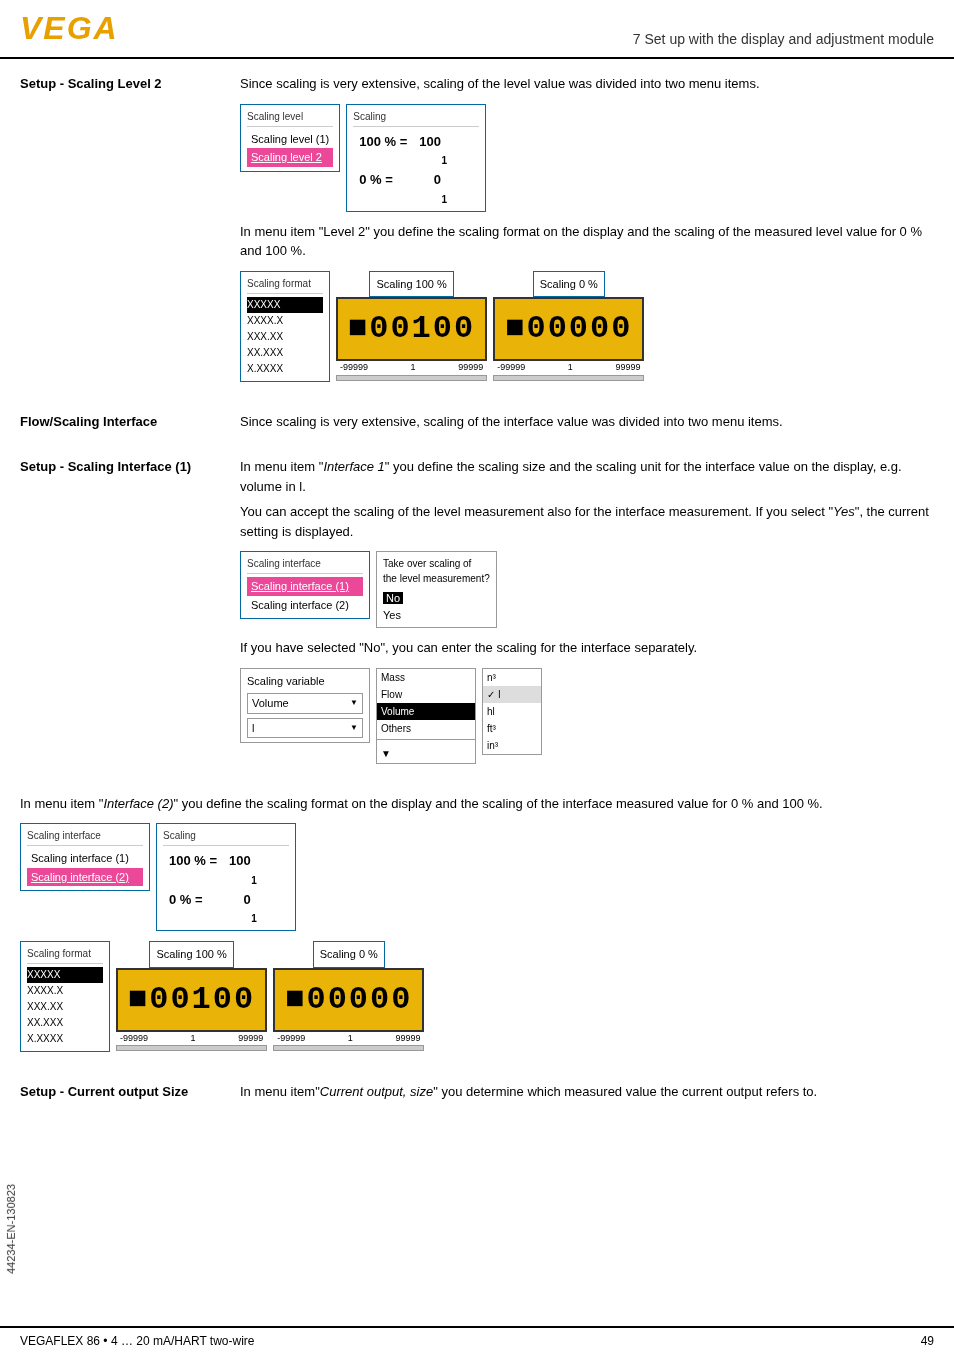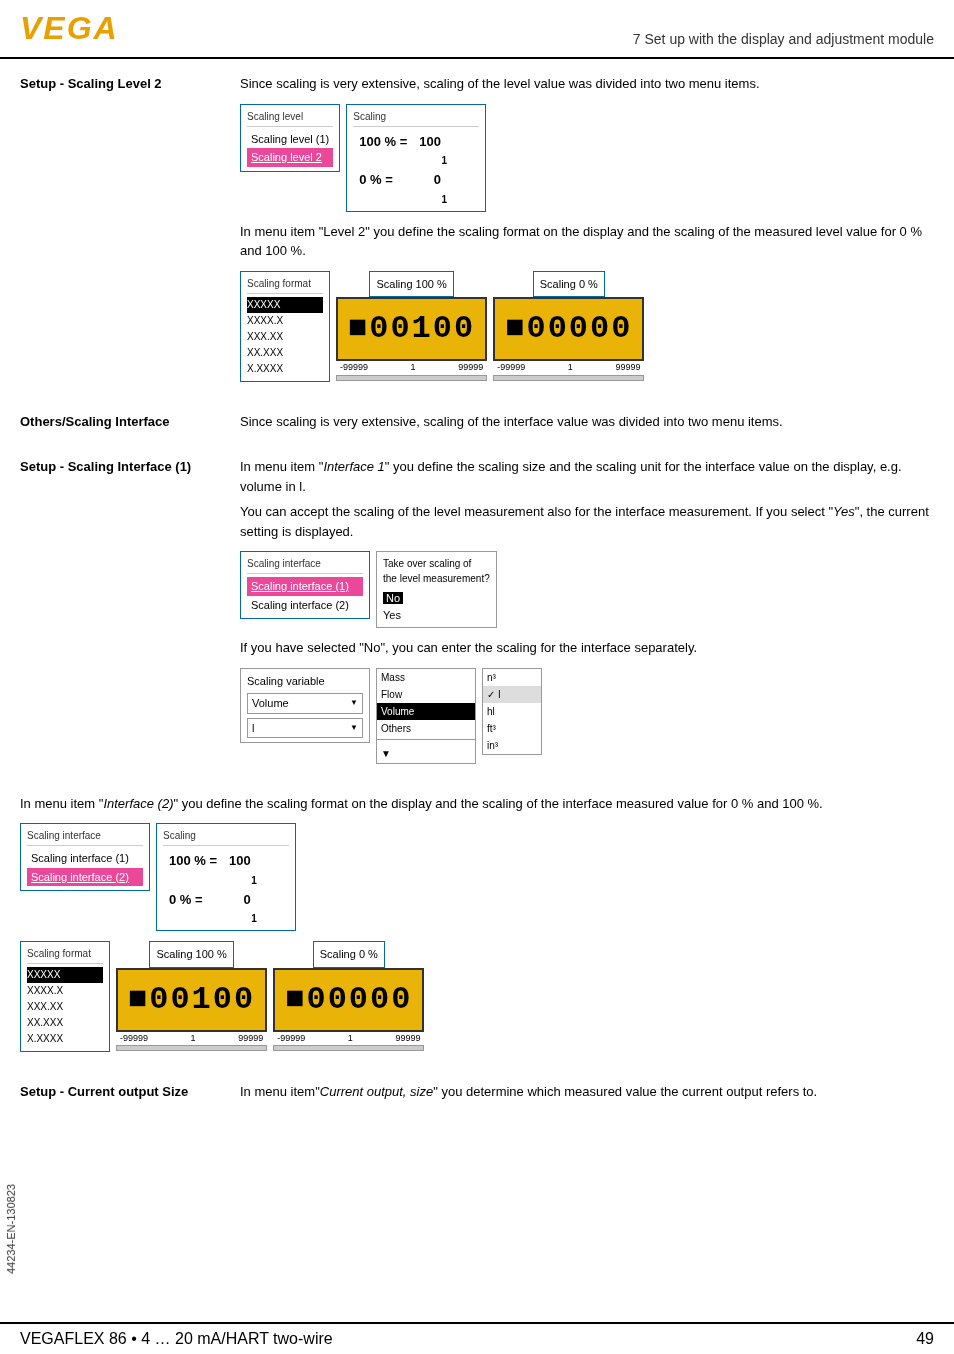--- a/index.html
+++ b/index.html
@@ -107,21 +107,21 @@
     .lcd-small {
       font-size: 11px;
     }
 
     
     .footer {
       border-top: 2px solid #000;
       display: flex;
       justify-content: space-between;
       padding: 6px 20px;
-      font-size: 16px;
+      font-size: 12px;
       position: fixed;
       bottom: 0;
       width: 954px;
       background: #fff;
     }
 
     
     .left-margin {
       position: fixed;
       left: 5px;
@@ -300,21 +300,21 @@
             <span>1</span>
             <span>99999</span>
           </div>
           <div style="height:6px;background:#ccc;border:1px solid #999;width:100%;position:relative;"></div>
         </div>
       </div>
     </div>
   </div>
 
   <div class="section">
-    <div class="section-label">Others/Scaling Interface</div>
+    <div class="section-label">Flow/Scaling Interface</div>
     <div class="section-body">
       <p class="section-paragraph">Since scaling is very extensive, scaling of the interface value was divided into two menu items.</p>
     </div>
   </div>
 
   <div class="section">
     <div class="section-label">Setup - Scaling Interface (1)</div>
     <div class="section-body">
       <p class="section-paragraph">In menu item "<span class="italic">Interface 1</span>" you define the scaling size and the scaling unit for the interface value on the display, e.g. volume in l.</p>
       <p class="section-paragraph">You can accept the scaling of the level measurement also for the interface measurement. If you select "<span class="italic">Yes</span>", the current setting is displayed.</p>

